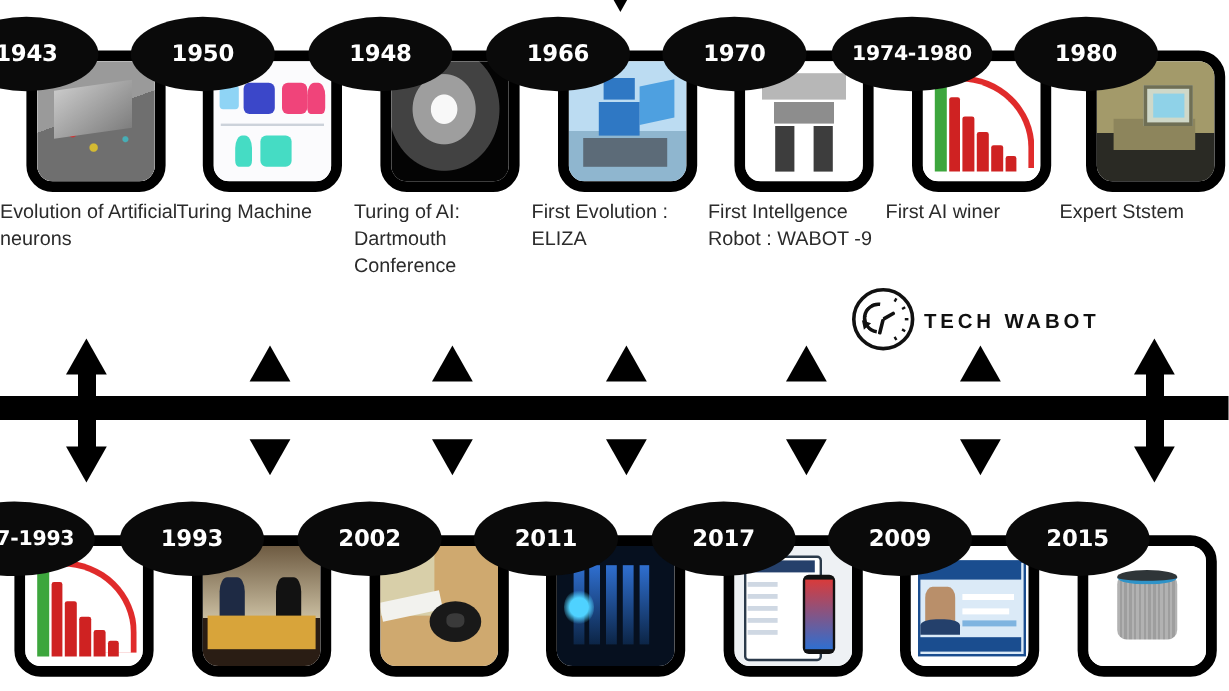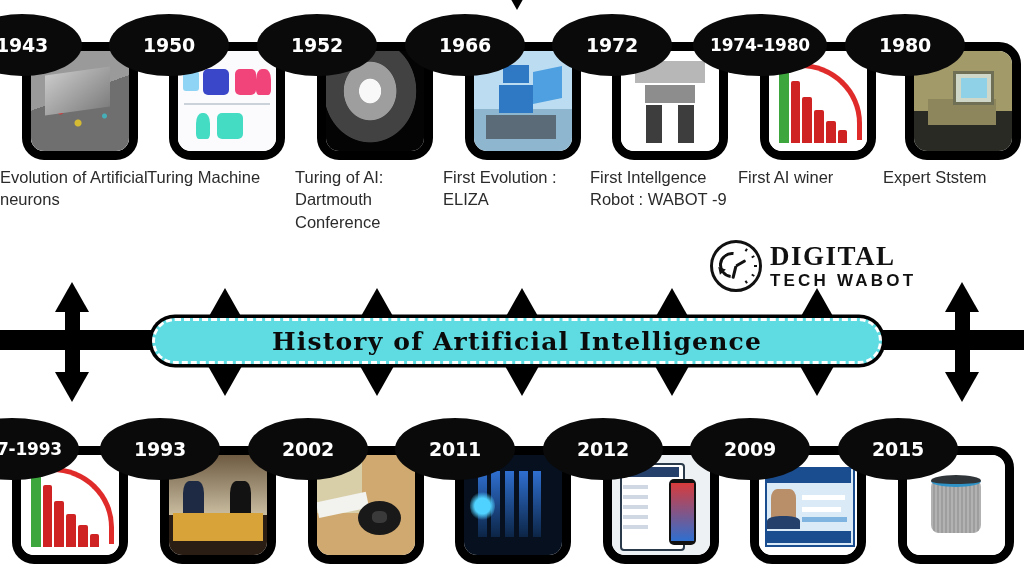--- a/index.html
+++ b/index.html
@@ -368,21 +368,21 @@
       <span class="jar-year">1950</span>
     </div>
     <div class="jar-caption">Turing Machine</div>
   </div>
 
   <div class="jar" style="left:317px; top:14px;">
     <div class="jar-body">
       <div class="jar-thumb th-dartmouth"></div>
     </div>
     <div class="jar-lid">
-      <span class="jar-year">1952</span>
+      <span class="jar-year">1948</span>
     </div>
     <div class="jar-caption">Turing of AI: Dartmouth Conference</div>
   </div>
 
   <div class="jar" style="left:465px; top:14px;">
     <div class="jar-body">
       <div class="jar-thumb th-eliza">
         <span class="rb base"></span><span class="rb scr"></span>
         <span class="rb body"></span><span class="rb head"></span><span class="red"></span>
       </div>
@@ -396,21 +396,21 @@
   <div class="jar" style="left:612px; top:14px;">
     <div class="jar-body">
       <div class="jar-thumb th-wabot">
         <span class="blk t1"></span>
           <span class="blk t2"></span>
         <span class="blk l1"></span>
           <span class="blk l2"></span>
       </div>
     </div>
     <div class="jar-lid">
-      <span class="jar-year">1972</span>
+      <span class="jar-year">1970</span>
     </div>
     <div class="jar-caption">First Intellgence Robot : WABOT -9</div>
   </div>
 
   <div class="jar" style="left:760px; top:14px;">
     <div class="jar-body">
       <div class="jar-thumb th-winter">
         <span class="bar g"></span>
           <span class="bar r1"></span>
           <span class="bar r2"></span>
@@ -461,38 +461,34 @@
   <div class="arrow down" style="left:655px; top:366px;"></div>
 
   <div class="arrow up" style="left:800px; top:288px;"></div>
   <div class="arrow down" style="left:800px; top:366px;"></div>
 
   <div class="stem" style="left:955px; top:300px; height:40px;"></div>
   <div class="arrow up" style="left:945px; top:282px;"></div>
   <div class="stem" style="left:955px; top:340px; height:40px;"></div>
   <div class="arrow down" style="left:945px; top:372px;"></div>
 
-  <div class="center-banner">
-    <span class="banner-text">History of Artificial Intelligence</span>
-  </div>
 
   <div class="logo">
     <div class="logo-clock">
       <span class="arc"></span>
       <span class="arrowhead"></span>
       <span class="hand-h"></span>
       <span class="hand-m"></span>
       <span class="tick" style="transform:rotate(30deg);"></span>
       <span class="tick" style="transform:rotate(60deg);"></span>
       <span class="tick" style="transform:rotate(90deg);"></span>
       <span class="tick" style="transform:rotate(120deg);"></span>
       <span class="tick" style="transform:rotate(150deg);"></span>
     </div>
     <div class="logo-text">
-      <div class="logo-main">DIGITAL</div>
       <div class="logo-sub">TECH WABOT</div>
     </div>
   </div>
 
   <div class="jar" style="left:12px; top:418px;">
     <div class="jar-body">
       <div class="jar-thumb th-winter">
         <span class="bar g"></span>
           <span class="bar r1"></span>
           <span class="bar r2"></span>
@@ -559,21 +555,21 @@
           <span class="row" style="top:40%"></span>
         <span class="row" style="top:50%"></span>
           <span class="row" style="top:60%"></span>
         <span class="row" style="top:70%"></span>
         <span class="ph">
             <i></i>
           </span>
       </div>
     </div>
     <div class="jar-lid">
-      <span class="jar-year">2012</span>
+      <span class="jar-year">2017</span>
     </div>
   </div>
 
   <div class="jar" style="left:750px; top:418px;">
     <div class="jar-body">
       <div class="jar-thumb th-face">
         <span class="win"></span>
           <span class="hdr"></span>
           <span class="ft"></span>
         <span class="av"></span>

